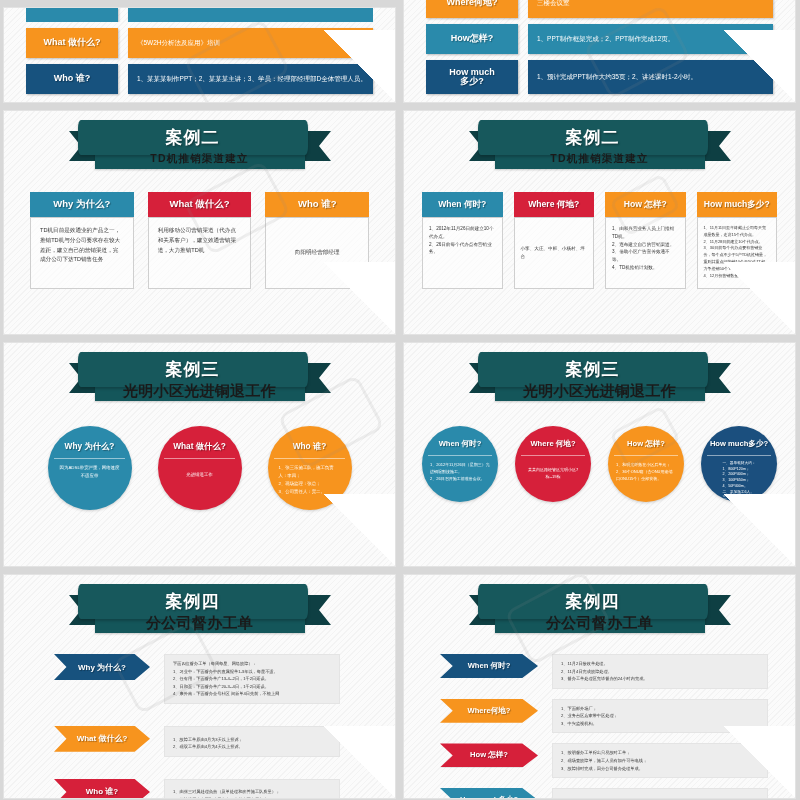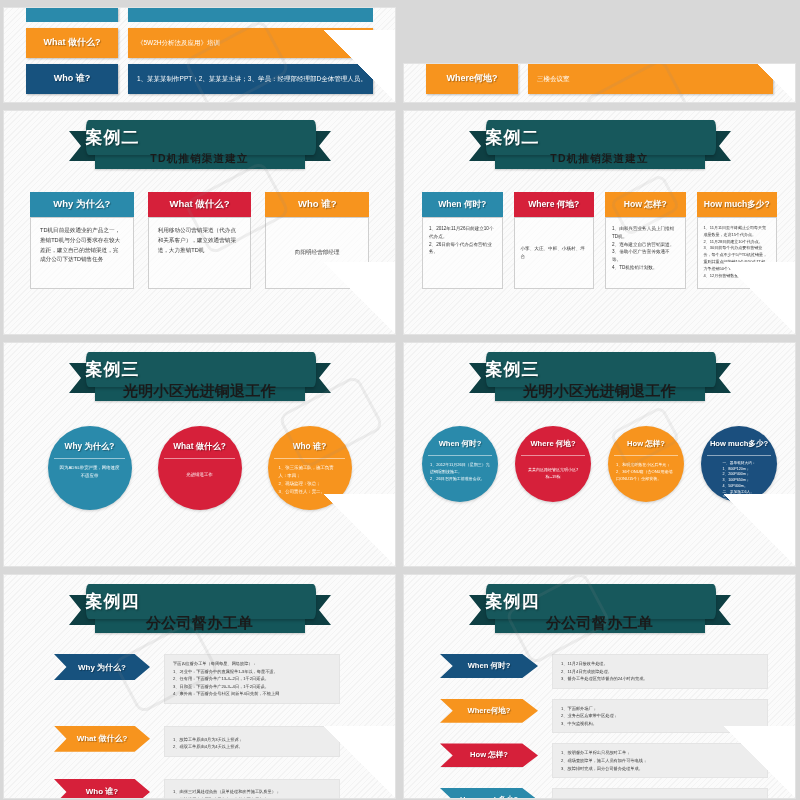--- a/index.html
+++ b/index.html
@@ -36,25 +36,25 @@
     pointer-events:none;
   }
   .clipped-top { align-self: end; }
 
   
   .ribbon { position: relative; width: 262px; margin: 9px auto 0; height: 50px; }
   .ribbon .tails {
     position:absolute; top:7px; left:0; width:262px; height:40px;
   }
   .ribbon .band {
-    position:absolute; top:0; left:17px; width:230px; height:35px;
+    position:absolute; top:0; left:9px; width:230px; height:35px;
     background:#17585c;
     border-radius: 3px / 8px;
     box-shadow: 0 2px 3px rgba(0,0,0,0.22);
-    display:flex; align-items:center; justify-content:flex-start;
+    display:flex; align-items:center; justify-content:center;
   }
   .ribbon .band .title {
     color:#ffffff; font-weight:bold; font-size:17px; letter-spacing:1px;
     text-shadow: 1px 1px 2px rgba(0,0,0,0.45);
   }
   .ribbon .lower {
     position:absolute; top:27px; left:26px; width:210px; height:22px;
     background:#14565a;
     box-shadow: 0 1px 2px rgba(0,0,0,0.2);
   }
@@ -194,20 +194,29 @@
     </div>
   </div>
 
   <div class="slide clipped-top">
     <div class="wm"></div>
     <div class="rows">
       <div class="row">
         <div class="lbl" style="background:#f7941e">Where何地?</div>
         <div class="val" style="background:#f7941e">三楼会议室</div>
       </div>
+      <div class="row">
+        <div class="lbl" style="background:#2a8aab">How怎样?</div>
+        <div class="val" style="background:#2a8aab">1、PPT制作框架完成；2、PPT制作完成12页。</div>
+      </div>
+      <div class="row" style="height:34px">
+        <div class="lbl" style="background:#17527e;white-space:pre-line">How much
+多少?</div>
+        <div class="val" style="background:#17527e">1、预计完成PPT制作大约35页；2、讲述课时1-2小时。</div>
+      </div>
     </div>
   </div>
 
   <div class="slide">
     <div class="ribbon">
       <svg class="tails" viewBox="0 0 262 40">
         <path d="M0 4 L30 4 L30 34 L0 34 L12 19 Z" fill="#0e3f43"></path>
         <path d="M262 4 L232 4 L232 34 L262 34 L250 19 Z" fill="#0e3f43"></path>
       </svg>
       <div class="lower"></div>

